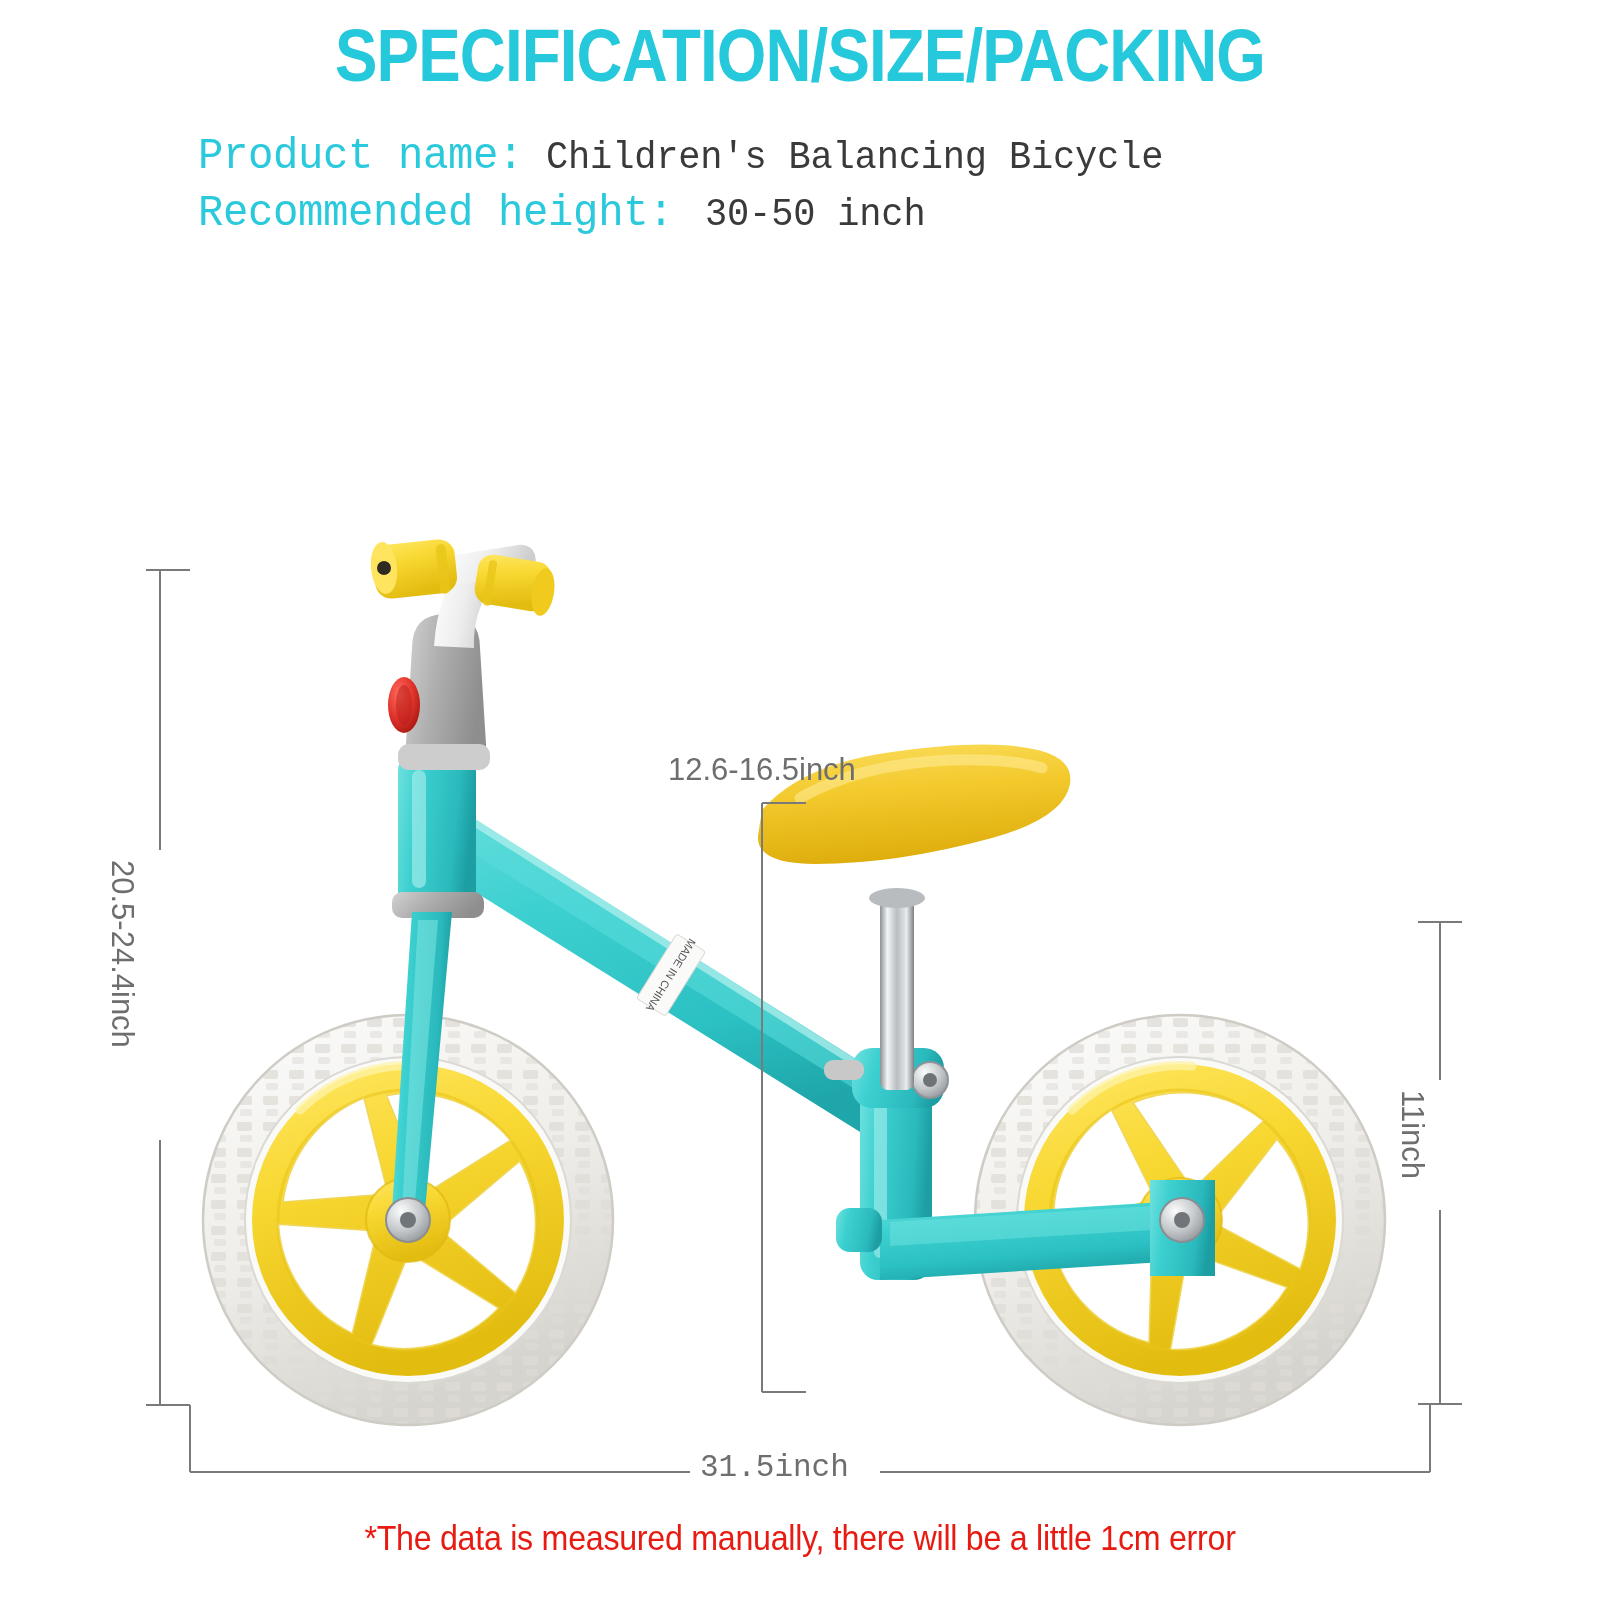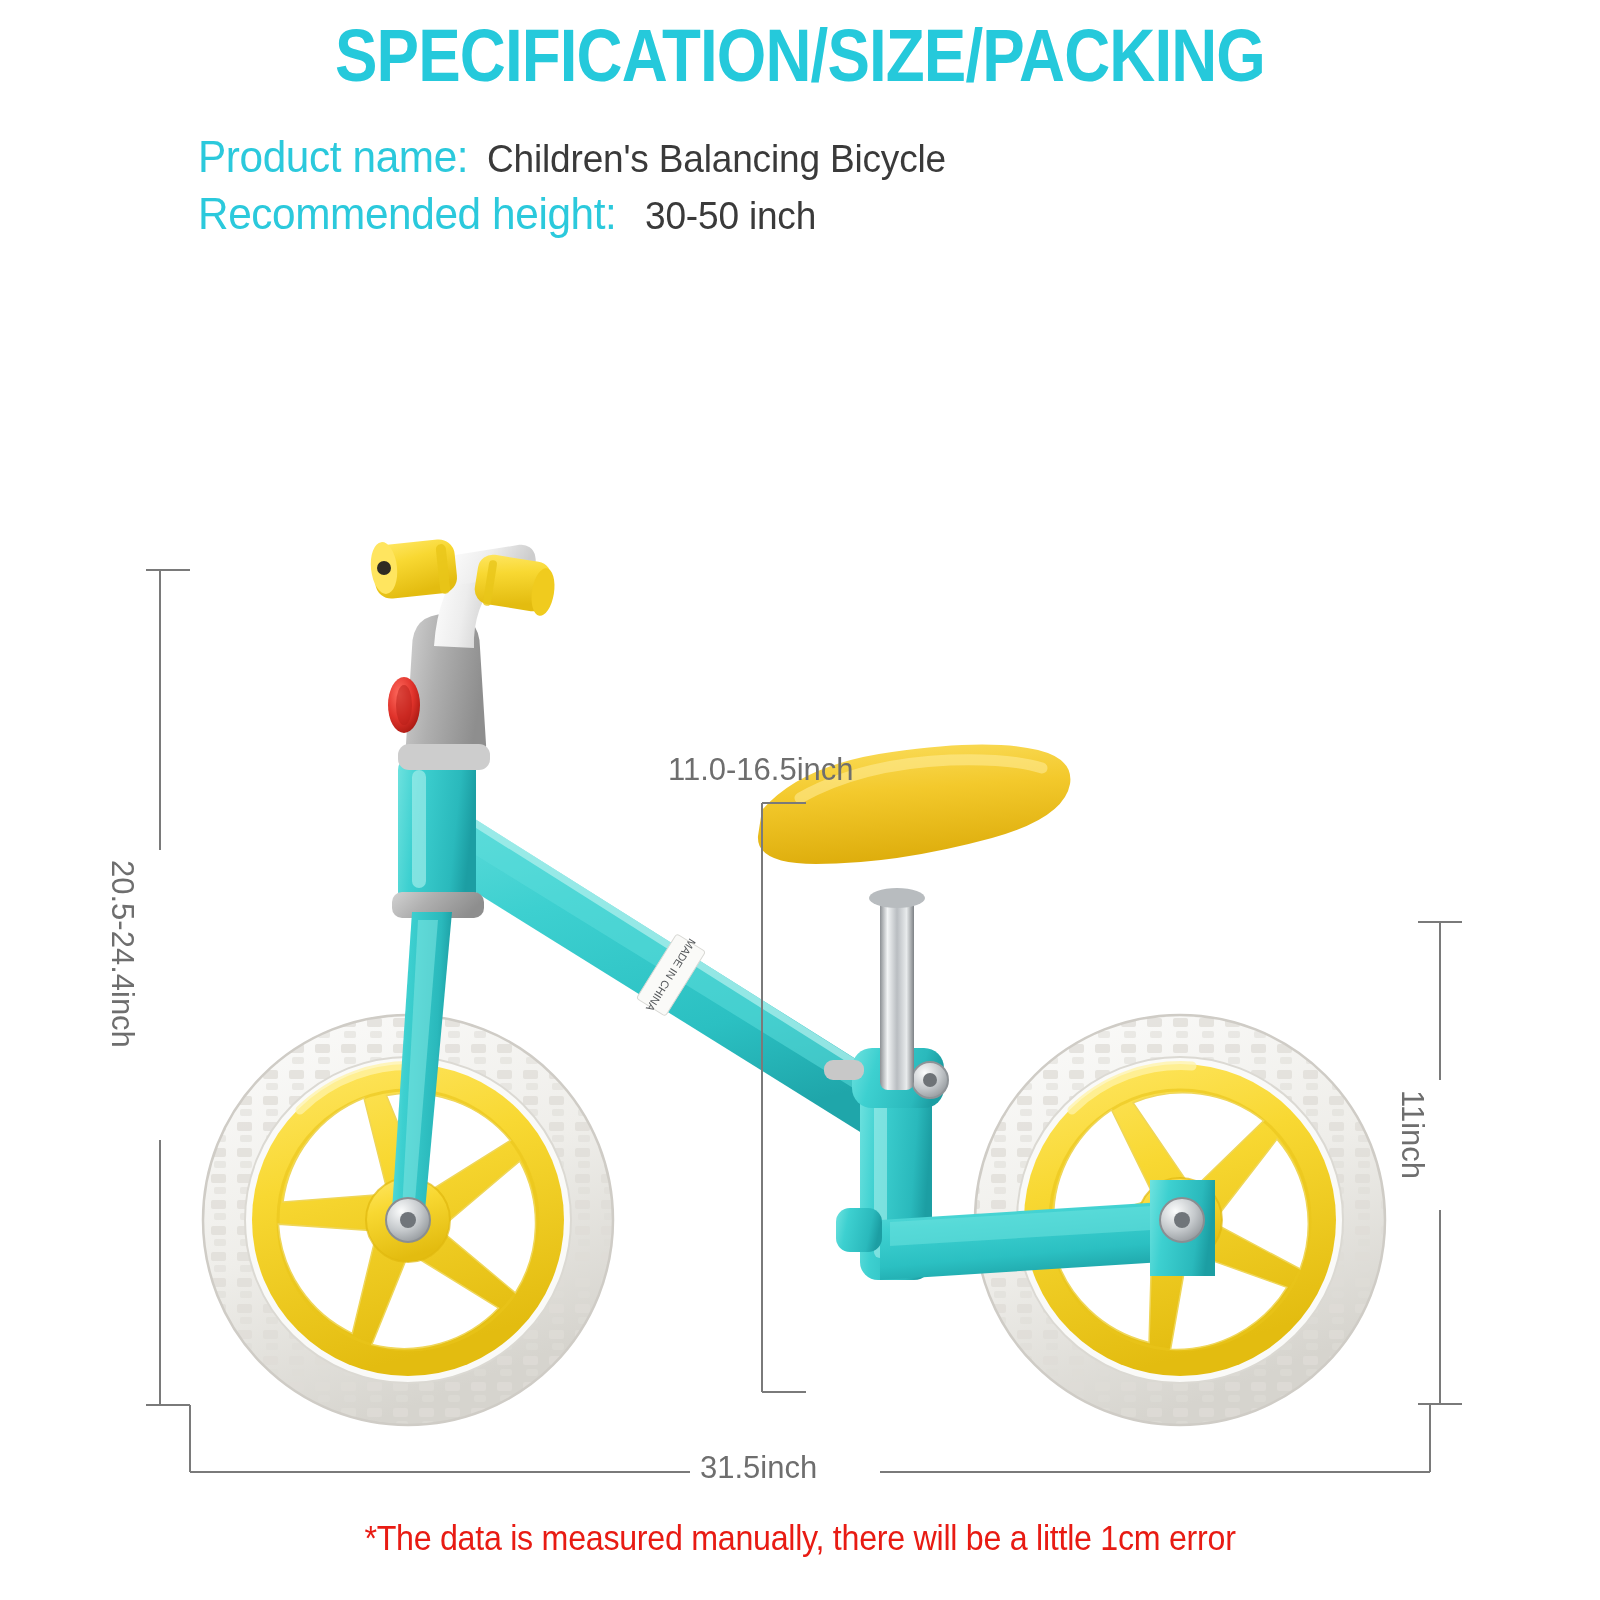--- a/index.html
+++ b/index.html
@@ -39,20 +39,21 @@
     position: absolute;
     left: 198px;
     top: 130px;
     width: 1330px;
   }
   .spec-row {
     display: block;
     white-space: nowrap;
     line-height: 1.22;
     margin-bottom: 2px;
+    font-family: Liberation Mono, monospace;
   }
   .spec-label {
     color: #2BC9DC;
     font-size: 45px;
     font-weight: normal;
     letter-spacing: -0.4px;
     transform: scaleX(0.94);
     display: inline-block;
     transform-origin: left center;
   }
@@ -101,20 +102,21 @@
     transform: rotate(90deg);
     transform-origin: left top;
   }
   .dim-label.seat-height {
     left: 668px;
     top: 232px;
   }
   .dim-label.width-label {
     left: 700px;
     top: 930px;
+    font-family: Liberation Mono, monospace;
   }
 
   
   .footer-note {
     position: absolute;
     left: 0;
     top: 1518px;
     width: 1600px;
     text-align: center;
     color: #E81B13;
@@ -373,21 +375,21 @@
 
       <path d="M1418 402 L1462 402"></path>
       <path d="M1440 402 L1440 560"></path>
       <path d="M1440 690 L1440 884"></path>
       <path d="M1418 884 L1462 884"></path>
     </g>
   </svg>
 
   <div class="dim-label vertical-left">20.5-24.4inch</div>
 
-  <div class="dim-label seat-height">11.0-16.5inch</div>
+  <div class="dim-label seat-height">12.6-16.5inch</div>
 
   <div class="dim-label vertical-right">11inch</div>
 
   <div class="dim-label width-label">31.5inch</div>
 
 </div>
 
 <div class="footer-note">*The data is measured manually, there will be a little 1cm error</div>
 
 </body></html>

